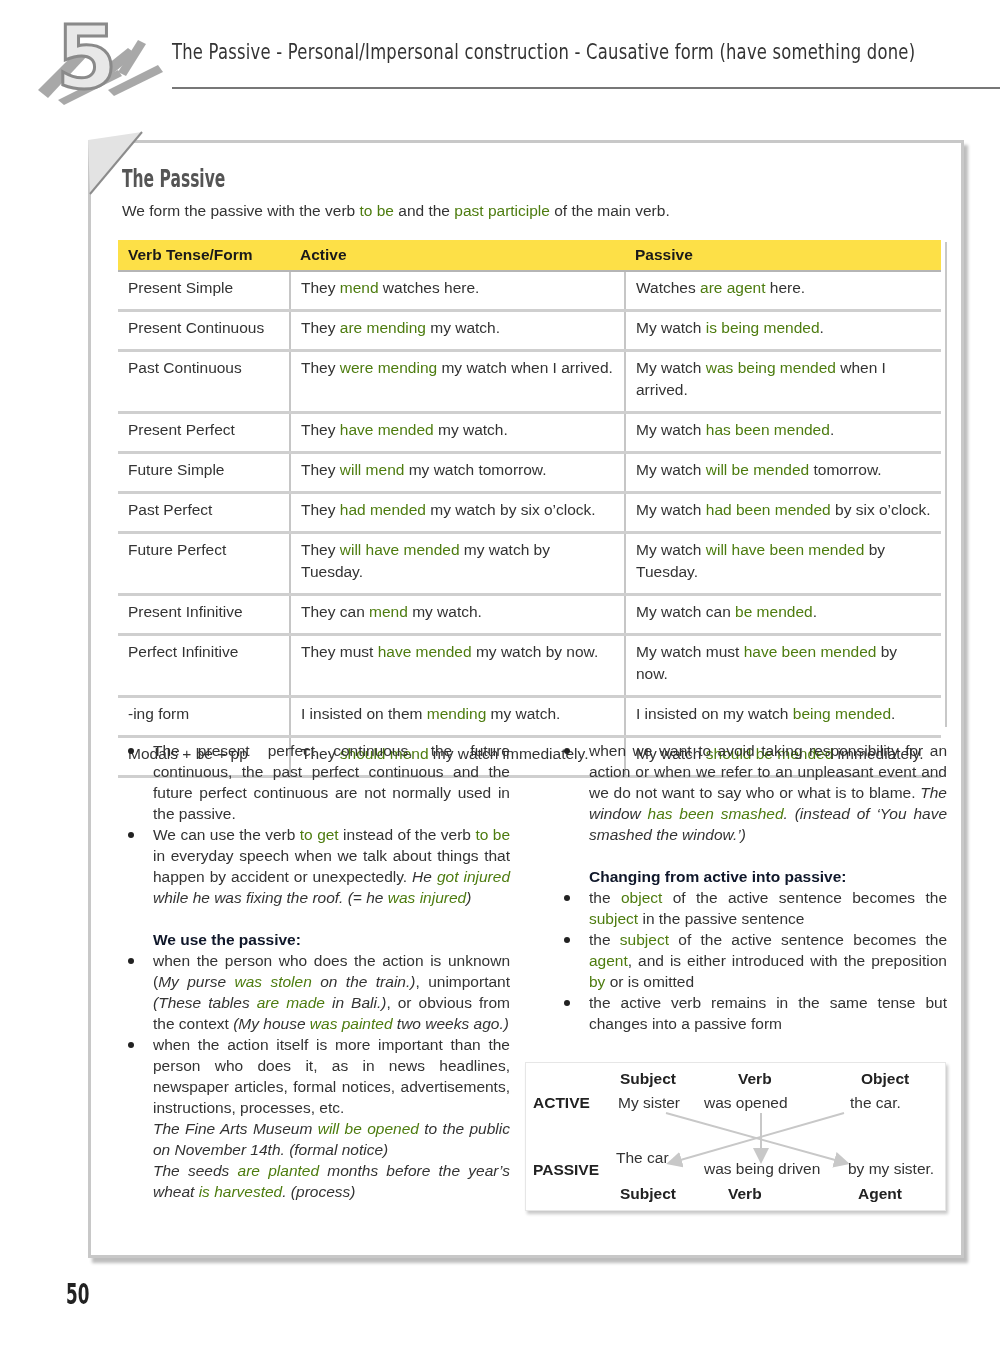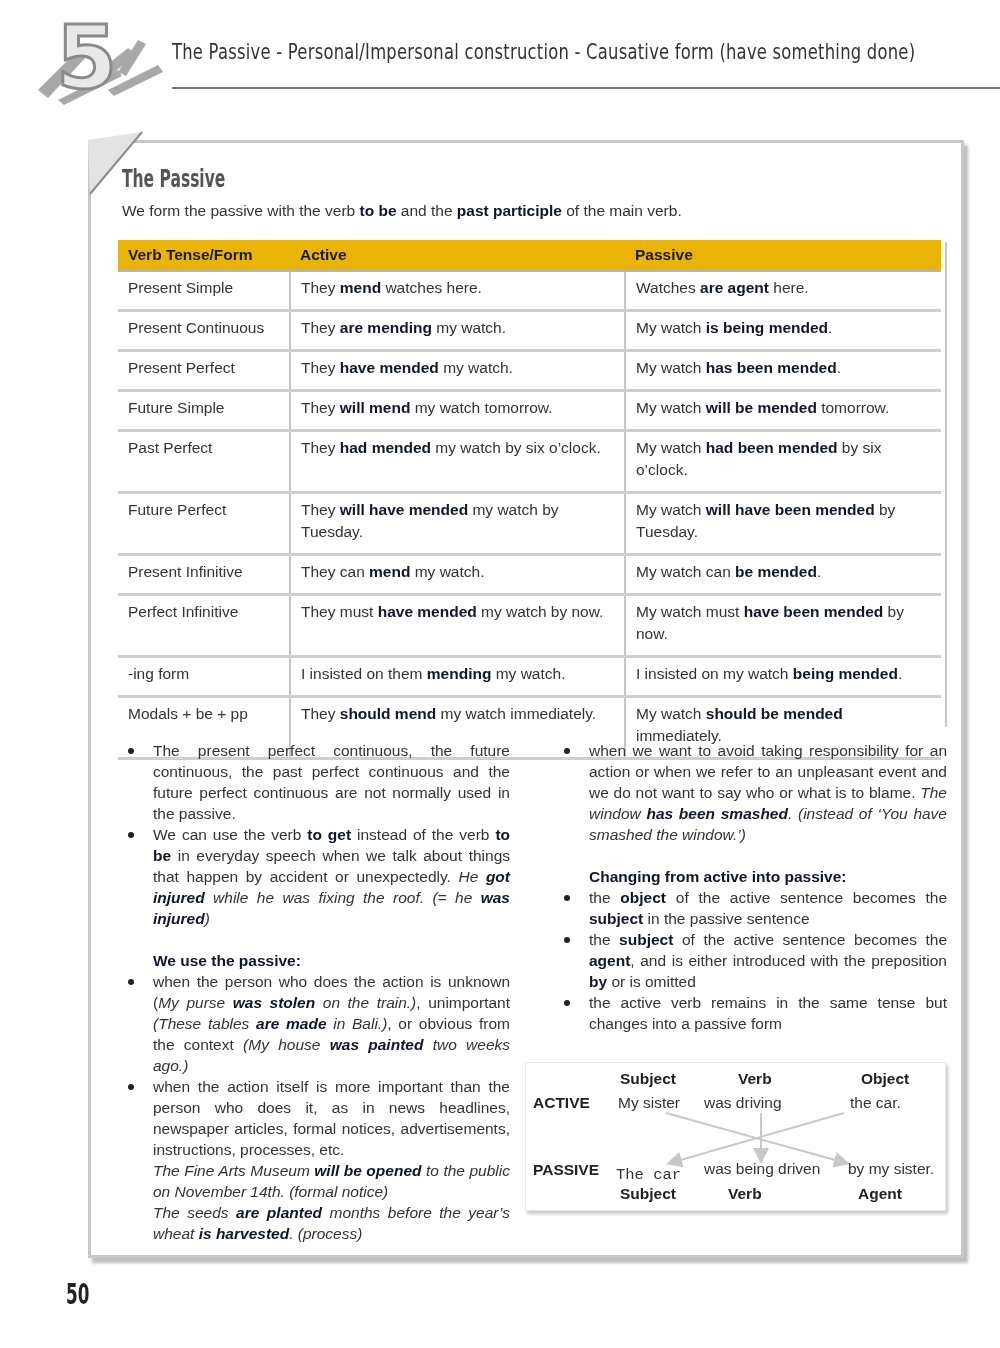--- a/index.html
+++ b/index.html
@@ -1,21 +1,21 @@
 <!DOCTYPE html>
 <html><head>
   <meta charset="utf-8">
   <style>
     html, body { margin: 0; padding: 0; }
     body {
       width: 1000px; height: 1348px; position: relative; overflow: hidden;
       background: #ffffff; color: #2a2a2a;
       font-family: "Liberation Sans", sans-serif;
     }
-    b { font-weight: bold; color: #0f172a; }
+    b { font-weight: normal; color: #4d7c0f; }
     i { font-style: italic; }
 
     
     .chapter-badge { position: absolute; left: 18px; top: 10px; width: 150px; height: 95px; }
     .page-header-title {
       position: absolute; left: 172px; top: 40px;
       font-family: "DejaVu Sans", sans-serif; font-size: 21px; font-weight: normal;
       color: #333; letter-spacing: 0.3px; transform: scaleX(0.78); transform-origin: left center;
       white-space: nowrap;
     }
@@ -35,21 +35,21 @@
       transform: scaleX(0.62); transform-origin: left center; white-space: nowrap;
     }
     .intro { position: absolute; left: 122px; top: 202px; font-size: 15.5px; color: #333; }
 
     
     .grammar-table {
       position: absolute; left: 118px; top: 240px; width: 823px;
       border-collapse: collapse; font-size: 15.5px;
     }
     .grammar-table th {
-      background: #eab308; text-align: left; font-weight: bold; color: #1a1a1a;
+      background: #fde047; text-align: left; font-weight: bold; color: #1a1a1a;
       height: 30px; padding: 0 10px; border-bottom: 2px solid #b5b5b5;
     }
     .grammar-table td {
       vertical-align: top; padding: 5px 10px 10px 10px; line-height: 22px; color: #333;
       border-bottom: 3px solid #cfcfcf;
     }
     .grammar-table td.active-cell, .grammar-table td.passive-cell { border-left: 2px solid #c6c6c6; }
     .col-form { width: 152px; }
     .col-active { width: 315px; }
     .table-right-rule { position: absolute; left: 945px; top: 242px; width: 2px; height: 485px; background: #c8c8c8; }
@@ -117,20 +117,25 @@
   <tbody id="table-body">
       <tr>
         <td>Present Simple</td>
         <td class="active-cell"><span>They </span><b>mend</b><span> watches here.</span></td>
         <td class="passive-cell"><span>Watches </span><b>are agent</b><span> here.</span></td>
       </tr>
       <tr>
         <td>Present Continuous</td>
         <td class="active-cell"><span>They </span><b>are mending</b><span> my watch.</span></td>
         <td class="passive-cell"><span>My watch </span><b>is being mended</b><span>.</span></td>
+      </tr>
+      <tr>
+        <td>Past Continuous</td>
+        <td class="active-cell"><span>They </span><b>were mending</b><span> my watch when I arrived.</span></td>
+        <td class="passive-cell"><span>My watch </span><b>was being mended</b><span> when I arrived.</span></td>
       </tr>
       <tr>
         <td>Present Perfect</td>
         <td class="active-cell"><span>They </span><b>have mended</b><span> my watch.</span></td>
         <td class="passive-cell"><span>My watch </span><b>has been mended</b><span>.</span></td>
       </tr>
       <tr>
         <td>Future Simple</td>
         <td class="active-cell"><span>They </span><b>will mend</b><span> my watch tomorrow.</span></td>
         <td class="passive-cell"><span>My watch </span><b>will be mended</b><span> tomorrow.</span></td>
@@ -204,24 +209,24 @@
     </defs>
     <line x1="140" y1="50" x2="320" y2="100" stroke="#c8c8c8" stroke-width="2" marker-end="url(#ah)"></line>
     <line x1="318" y1="50" x2="144" y2="100" stroke="#c8c8c8" stroke-width="2" marker-end="url(#ah)"></line>
     <line x1="235" y1="50" x2="235" y2="97" stroke="#c8c8c8" stroke-width="2" marker-end="url(#ah)"></line>
   </svg>
   <span class="d hdr" style="left:94px; top:7px;">Subject</span>
   <span class="d hdr" style="left:212px; top:7px;">Verb</span>
   <span class="d hdr" style="left:335px; top:7px;">Object</span>
   <span class="d hdr" style="left:7px; top:31px;">ACTIVE</span>
   <span class="d" style="left:92px; top:31px;">My sister</span>
-  <span class="d" style="left:178px; top:31px;">was driving</span>
+  <span class="d" style="left:178px; top:31px;">was opened</span>
   <span class="d" style="left:324px; top:31px;">the  car.</span>
   <span class="d hdr" style="left:7px; top:98px;">PASSIVE</span>
-  <span class="d" style="left:90px; top:103px;font-family:Liberation Mono, monospace;">The car</span>
+  <span class="d" style="left:90px; top:86px;">The car</span>
   <span class="d" style="left:178px; top:97px;">was being driven</span>
   <span class="d" style="left:322px; top:97px;">by my sister.</span>
   <span class="d hdr" style="left:94px; top:122px;">Subject</span>
   <span class="d hdr" style="left:202px; top:122px;">Verb</span>
   <span class="d hdr" style="left:332px; top:122px;">Agent</span>
 </div>
 
 <div class="page-number">50</div>
 
 </body></html>

